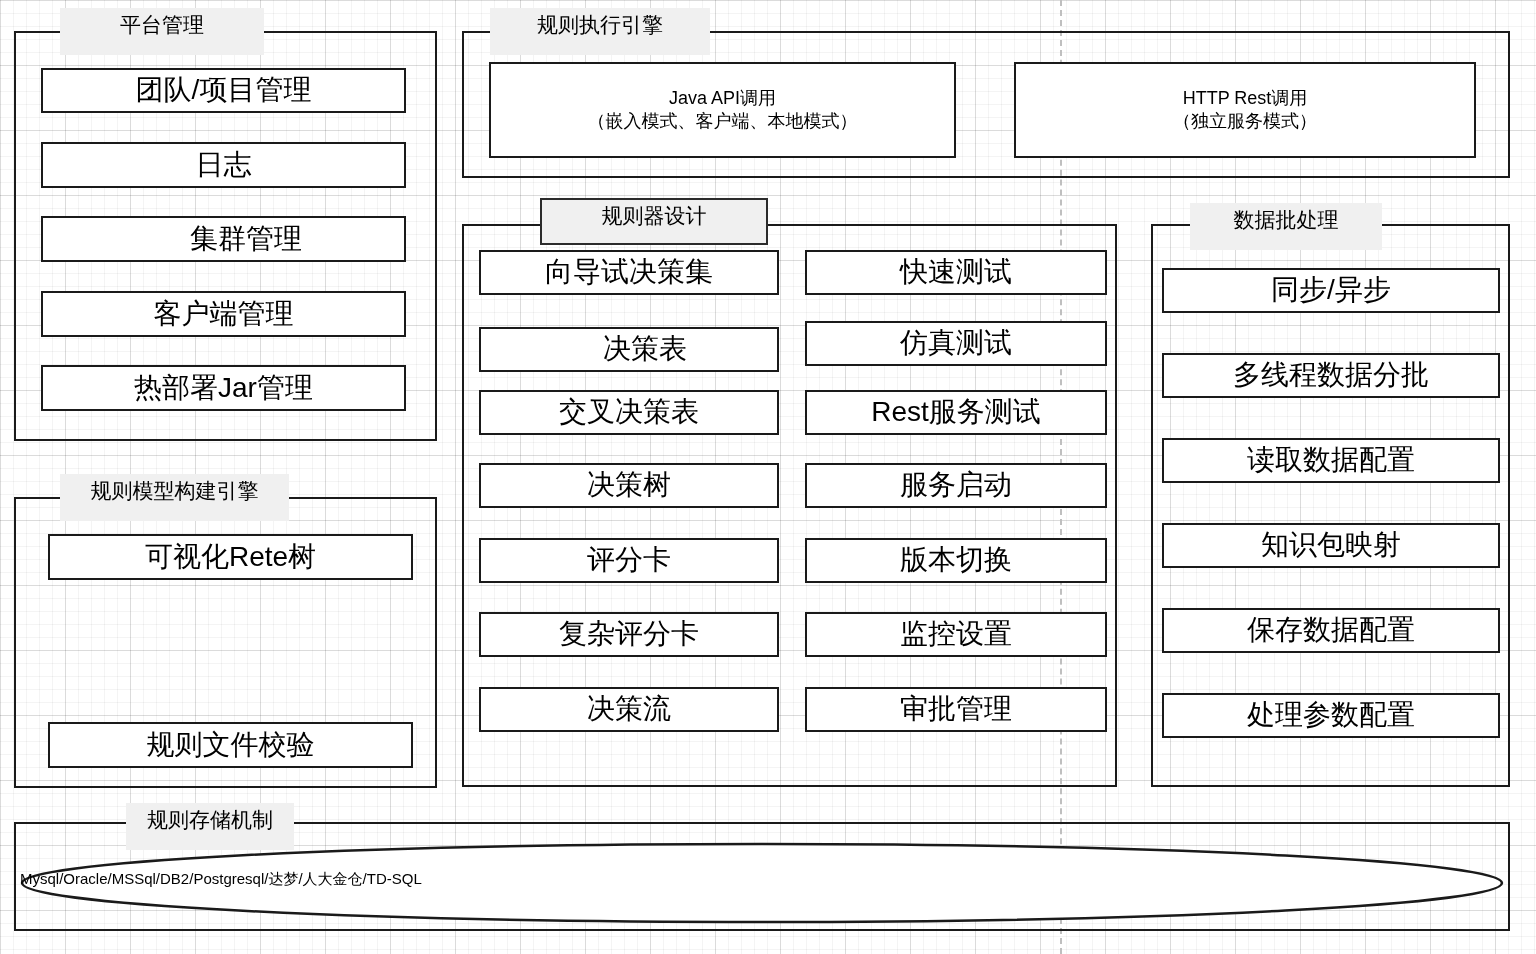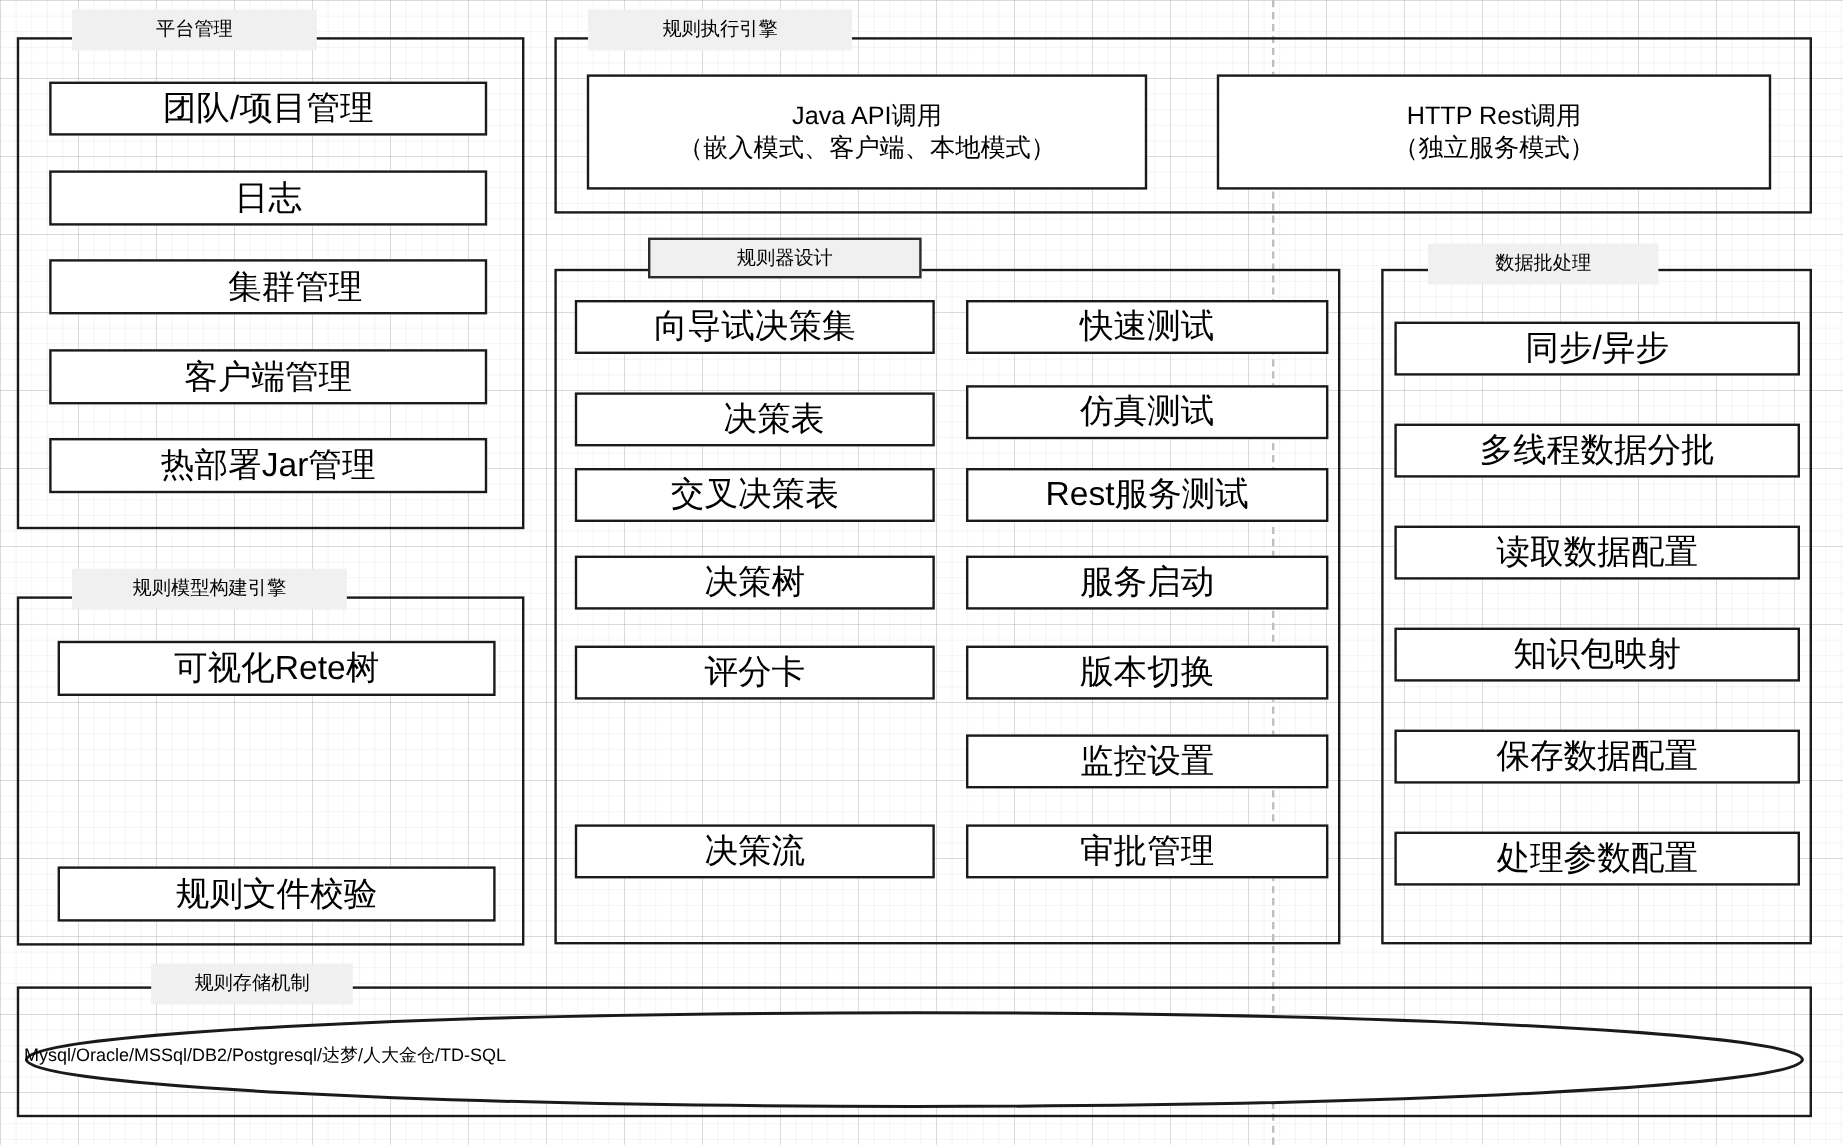--- a/index.html
+++ b/index.html
@@ -39,23 +39,23 @@
     border:2px solid #1a1a1a;
     background:transparent;
     box-sizing:border-box;
     z-index:2;
   }
   .group-title{
     position:absolute;
     background:#f0f0f0;
     color:#000;
     text-align:center;
-    font-size:16px;
+    font-size:21px;
     line-height:34px;
-    height:34px;
+    height:47px;
     white-space:nowrap;
     z-index:5;
     box-sizing:border-box;
   }
   .group-title.bordered{
     border:2px solid #2b2b2b;
     line-height:31px;
   }
   
   .box{
@@ -66,21 +66,21 @@
     display:flex;
     align-items:center;
     justify-content:center;
     text-align:center;
     font-size:28px;
     color:#000;
     line-height:1.3;
     z-index:3;
     white-space:pre-line;
   }
-  .box.two-line{font-size:21px;}
+  .box.two-line{font-size:18px;}
   
   .ellipse-wrap{
     position:absolute;
     z-index:3;
   }
   .ellipse-wrap svg{display:block;}
   .ellipse-label{
     position:absolute;
     left:0;right:0;
     text-align:left;
@@ -120,20 +120,21 @@
 （独立服务模式）</div>
 
   <div class="group" style="left:462px;top:224px;width:655px;height:563px;"></div>
   <div class="group-title bordered" style="left:540px;top:198px;width:228px;">规则器设计</div>
 
   <div class="box" style="left:479px;top:250px;width:300px;height:45px;">向导试决策集</div>
   <div class="box" style="left:479px;top:327px;width:300px;height:45px;padding-left:32px;">决策表</div>
   <div class="box" style="left:479px;top:390px;width:300px;height:45px;">交叉决策表</div>
   <div class="box" style="left:479px;top:463px;width:300px;height:45px;">决策树</div>
   <div class="box" style="left:479px;top:538px;width:300px;height:45px;">评分卡</div>
+  <div class="box" style="left:479px;top:612px;width:300px;height:45px;">复杂评分卡</div>
   <div class="box" style="left:479px;top:687px;width:300px;height:45px;">决策流</div>
 
   <div class="box" style="left:805px;top:250px;width:302px;height:45px;">快速测试</div>
   <div class="box" style="left:805px;top:321px;width:302px;height:45px;">仿真测试</div>
   <div class="box" style="left:805px;top:390px;width:302px;height:45px;">Rest服务测试</div>
   <div class="box" style="left:805px;top:463px;width:302px;height:45px;">服务启动</div>
   <div class="box" style="left:805px;top:538px;width:302px;height:45px;">版本切换</div>
   <div class="box" style="left:805px;top:612px;width:302px;height:45px;">监控设置</div>
   <div class="box" style="left:805px;top:687px;width:302px;height:45px;">审批管理</div>
 

